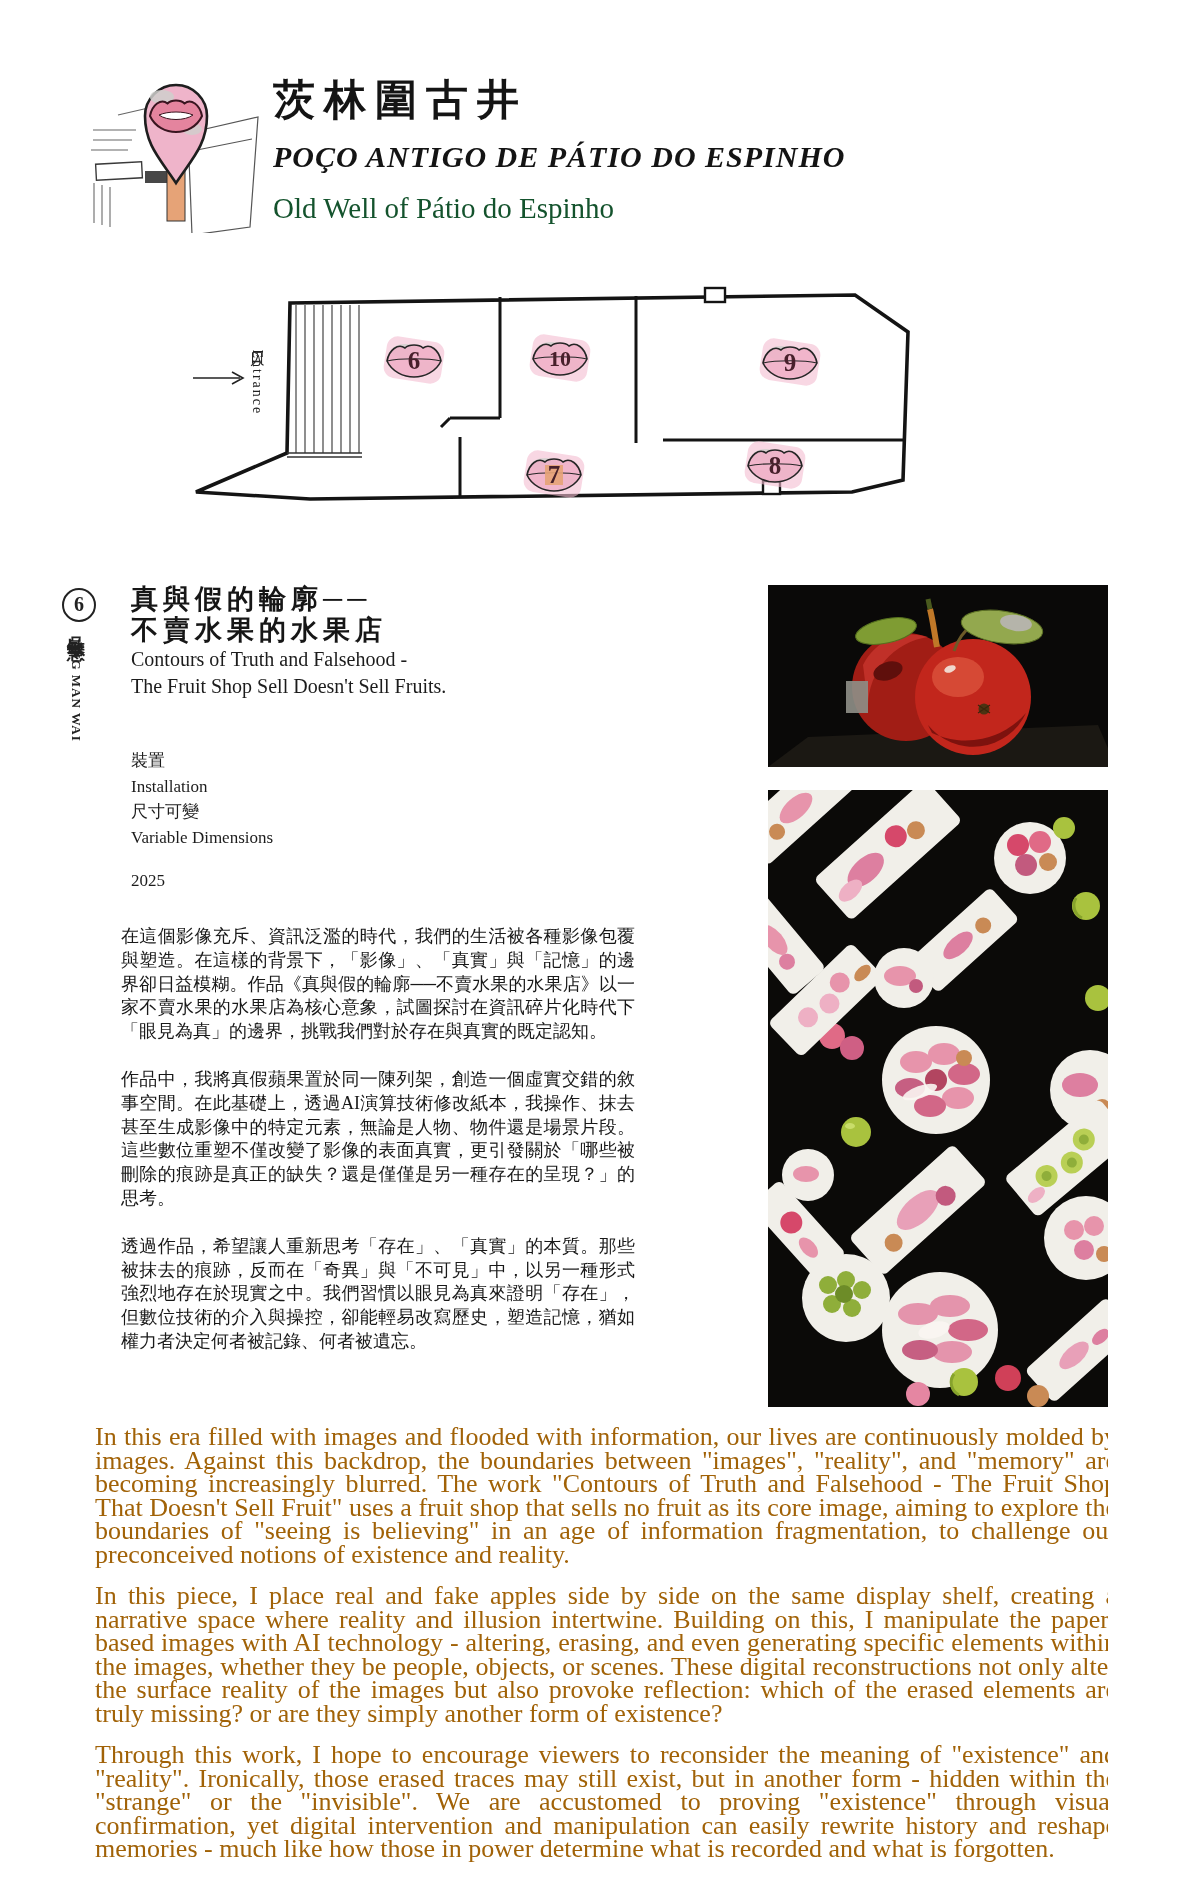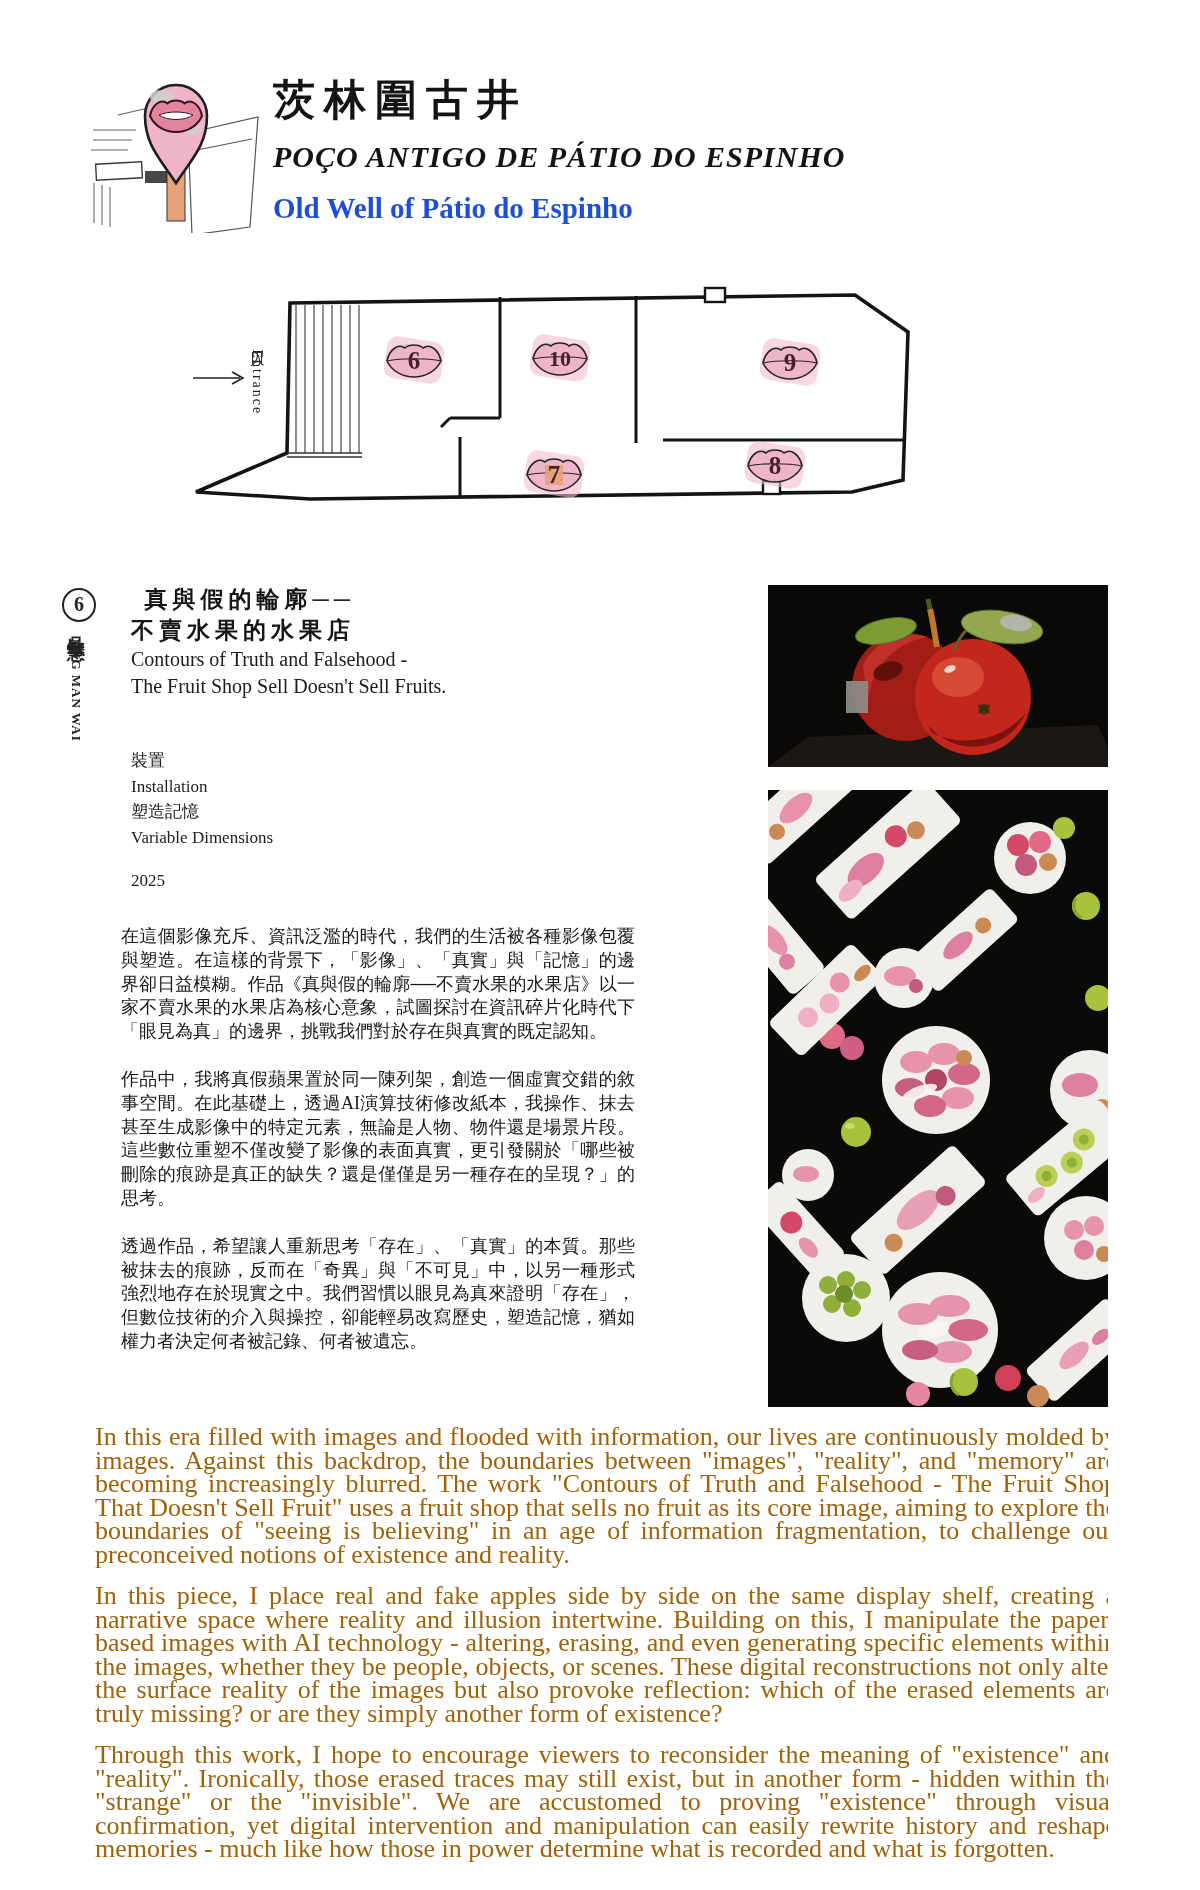--- a/index.html
+++ b/index.html
@@ -2,32 +2,32 @@
 <html><head>
 <meta charset="utf-8">
 <style>
   html,body{margin:0;padding:0;background:#ffffff;}
   #page{position:relative;width:1108px;height:1890px;background:#fff;overflow:hidden;
         font-family:"Liberation Serif","DejaVu Serif",serif;color:#1c1c1c;}
   .abs{position:absolute;}
   
   .title-zh{left:273px;top:72px;font-size:42px;font-weight:bold;letter-spacing:9px;color:#141414;}
   .title-pt{left:273px;top:140px;font-size:30px;font-weight:bold;letter-spacing:1px;color:#141414;font-style:italic;}
-  .title-en{left:273px;top:192px;font-size:29px;font-weight:bold;color:#1d4ed8;}
+  .title-en{left:273px;top:192px;font-size:29px;font-weight:normal;color:#14532d;}
   
   .v-label{writing-mode:vertical-rl;text-orientation:mixed;font-size:14px;color:#222;
            letter-spacing:2px;line-height:1;}
   
   .art-number{left:62px;top:588px;width:30px;height:30px;border:2px solid #222;border-radius:50%;
               text-align:center;line-height:28px;font-size:20px;font-weight:bold;color:#222;}
   .artist-v{left:64px;top:622px;height:240px;writing-mode:vertical-rl;text-orientation:mixed;
             font-size:18px;font-weight:bold;color:#222;letter-spacing:3px;}
   .artist-v .latin{font-size:13px;font-weight:bold;letter-spacing:1px;margin-top:10px;}
-  .art-title-zh{left:131px;top:584px;font-size:23px;font-weight:bold;letter-spacing:5px;
-                line-height:31px;color:#161616;text-align:right;}
+  .art-title-zh{left:131px;top:584px;font-size:27px;font-weight:bold;letter-spacing:5px;
+                line-height:31px;color:#161616;}
   .art-title-en{left:131px;top:646px;font-size:20px;line-height:27px;color:#1c1c1c;}
   .art-meta{left:131px;top:748px;font-size:17px;line-height:25.5px;color:#1c1c1c;}
   .art-year{left:131px;top:871px;font-size:17px;color:#1c1c1c;}
   
   .stmt-zh{left:121px;top:925px;width:514px;font-size:18px;line-height:23.8px;
            text-align:justify;color:#181818;}
   .stmt-zh p{margin:0 0 24px 0;}
   .stmt-en{left:95px;top:1425px;width:1022px;font-size:26px;line-height:23.5px;
            text-align:justify;color:#a16207;}
   .stmt-en p{margin:0 0 18px 0;}
@@ -122,21 +122,21 @@
     <div>真與假的輪廓──</div>
     <div>不賣水果的水果店</div>
   </div>
   <div class="abs art-title-en">
     <div>Contours of Truth and Falsehood -</div>
     <div>The Fruit Shop Sell Doesn't Sell Fruits.</div>
   </div>
   <div class="abs art-meta">
     <div>裝置</div>
     <div>Installation</div>
-    <div>塑造記憶</div>
+    <div>尺寸可變</div>
     <div>Variable Dimensions</div>
   </div>
   <div class="abs art-year">2025</div>
 
   <div class="abs stmt-zh">
     <p>在這個影像充斥、資訊泛濫的時代，我們的生活被各種影像包覆與塑造。在這樣的背景下，「影像」、「真實」與「記憶」的邊界卻日益模糊。作品《真與假的輪廓──不賣水果的水果店》以一家不賣水果的水果店為核心意象，試圖探討在資訊碎片化時代下「眼見為真」的邊界，挑戰我們對於存在與真實的既定認知。</p>
     <p>作品中，我將真假蘋果置於同一陳列架，創造一個虛實交錯的敘事空間。在此基礎上，透過AI演算技術修改紙本，我操作、抹去甚至生成影像中的特定元素，無論是人物、物件還是場景片段。這些數位重塑不僅改變了影像的表面真實，更引發關於「哪些被刪除的痕跡是真正的缺失？還是僅僅是另一種存在的呈現？」的思考。</p>
     <p>透過作品，希望讓人重新思考「存在」、「真實」的本質。那些被抹去的痕跡，反而在「奇異」與「不可見」中，以另一種形式強烈地存在於現實之中。我們習慣以眼見為真來證明「存在」，但數位技術的介入與操控，卻能輕易改寫歷史，塑造記憶，猶如權力者決定何者被記錄、何者被遺忘。</p>
   </div>
 

